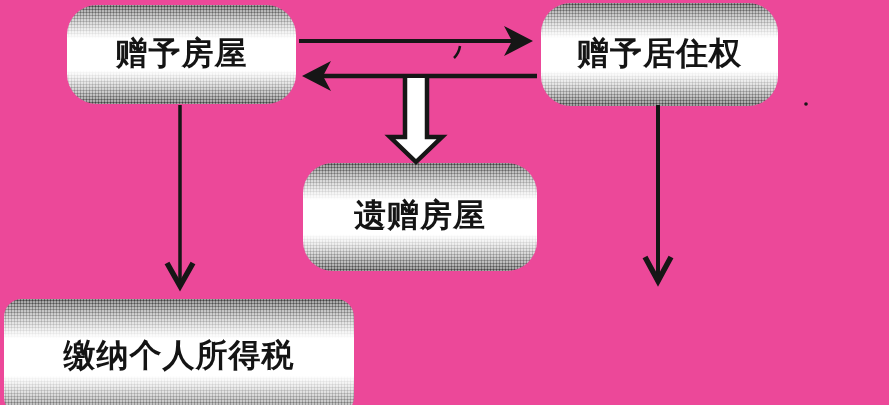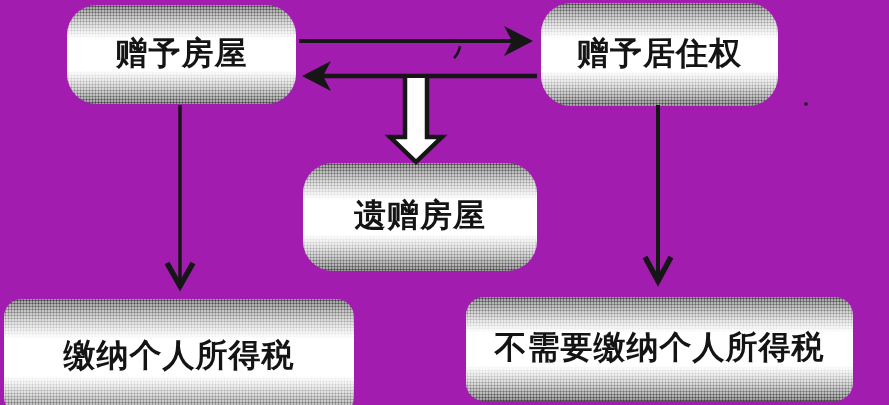--- a/index.html
+++ b/index.html
@@ -1,17 +1,17 @@
 <!DOCTYPE html>
 <html><head>
 <meta charset="utf-8">
 <style>
   html,body{margin:0;padding:0;background:#fff;}
   #canvas{
-    position:relative;width:889px;height:405px;background:#a21caf;overflow:hidden;
+    position:relative;width:889px;height:405px;background:#ec4899;overflow:hidden;
     font-family:"Liberation Sans","DejaVu Sans",sans-serif;
   }
   .node{
     position:absolute;display:flex;align-items:center;justify-content:center;
     background-color:#fff;
     background-image:
       linear-gradient(to bottom,
         rgba(255,255,255,0) 0%, rgba(255,255,255,.25) 8%,
         #fff 34%, #fff 66%,
         rgba(255,255,255,.25) 92%, rgba(255,255,255,0) 100%),
@@ -43,23 +43,20 @@
   </div>
 
   <div class="node" id="node-gift-residence">
     <span class="label">赠予居住权</span>
   </div>
 
   <div class="node" id="node-pay-tax">
     <span class="label">缴纳个人所得税</span>
   </div>
 
-  <div class="node" id="node-no-tax">
-    <span class="label">不需要缴纳个人所得税</span>
-  </div>
 
   <svg id="arrows-layer" width="889" height="405" viewBox="0 0 889 405">
     <g stroke="#161616" fill="none">
 
       <g>
         <line x1="299" y1="41" x2="517" y2="41" stroke-width="4"></line>
         <path d="M533,41 L504,26 L512,41 L504,56 Z" fill="#161616" stroke="none"></path>
       </g>
 
       <path d="M460,46 q-1,7 -6,12" stroke-width="2.5"></path>

